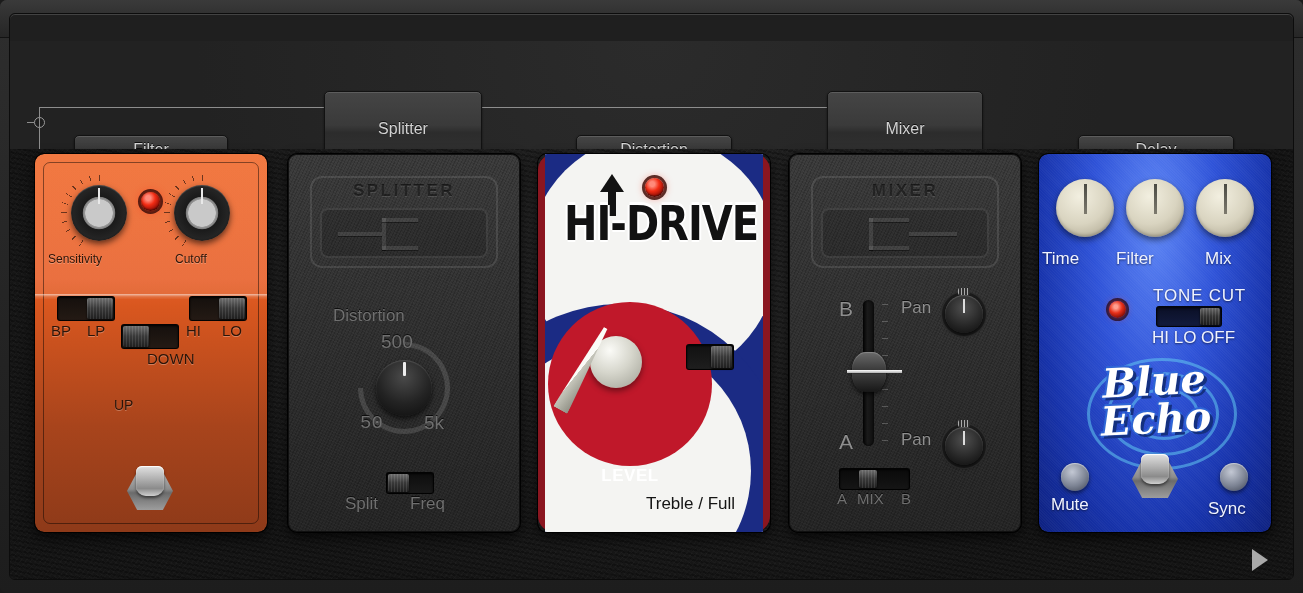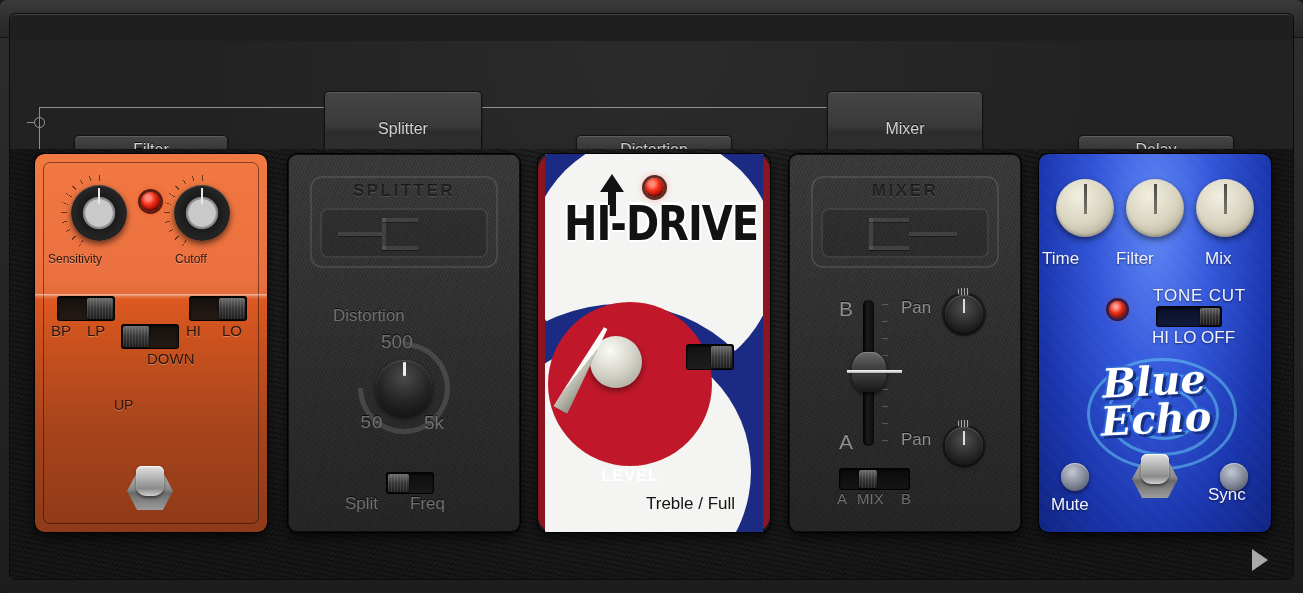--- a/index.html
+++ b/index.html
@@ -691,21 +691,21 @@
             <i style="left:52px; top:38px; width:70px; height:52px;"></i>
           </div>
           <div id="be-logo">
             <div>Blue</div>
             <div>Echo</div>
           </div>
 
           <div class="mini-knob" style="left:22px; top:309px;"></div>
           <div class="lbl-white" style="left:12px; top:341px;">Mute</div>
           <div class="mini-knob" style="left:181px; top:309px;"></div>
-          <div class="lbl-white" style="left:169px; top:331px;">Sync</div>
+          <div class="lbl-white" style="left:169px; top:345px;">Sync</div>
 
           <div class="footsw" style="left:93px; top:300px;">
             <div class="hex"></div>
             <div class="cap"></div>
           </div>
         </div>
       </div>
 
       <div id="next-arrow"></div>
     </div>

